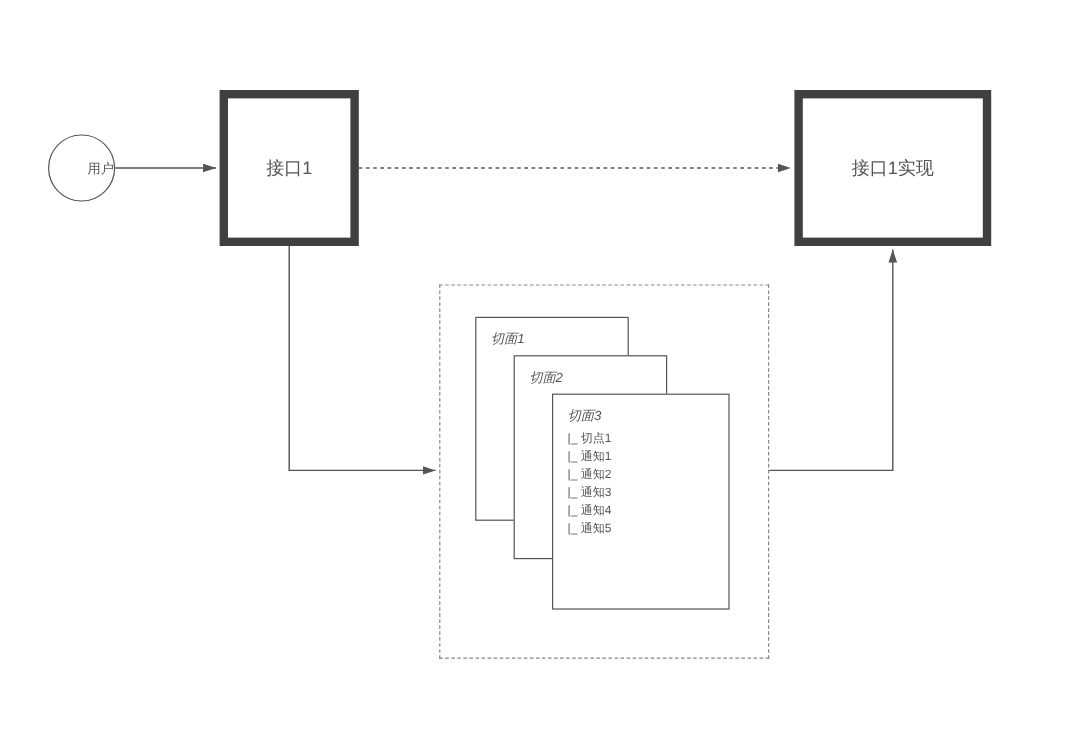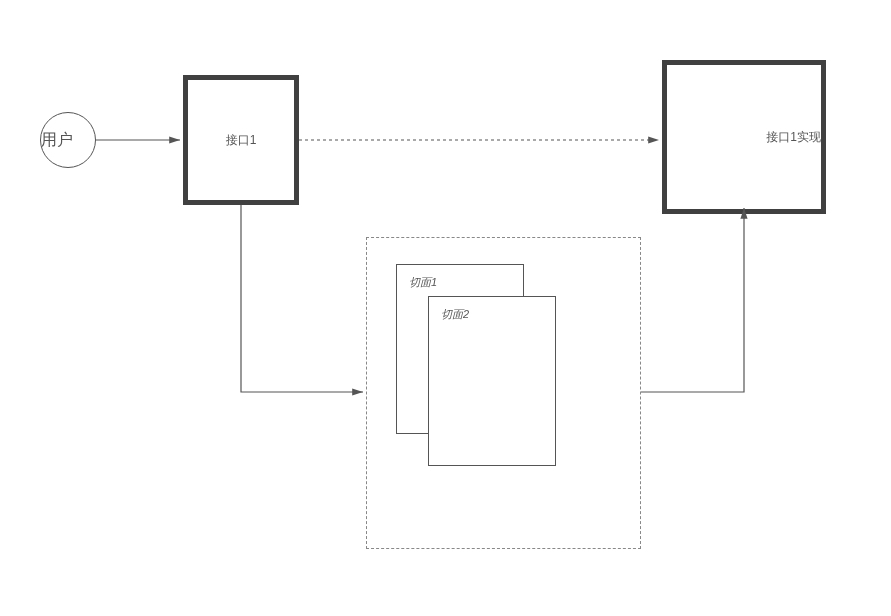--- a/index.html
+++ b/index.html
@@ -10,31 +10,31 @@
       font-family: Arial, "Microsoft YaHei", sans-serif;
       position: relative;
     }
     .canvas { position: absolute; top: 0; left: 0; width: 891px; height: 616px; }
     .circle {
       position: absolute;
       border: 1px solid #555;
       border-radius: 50%;
       display: flex;
       align-items: center;
-      justify-content: flex-start;
-      font-size: 16px;
+      justify-content: flex-end;
+      font-size: 11px;
       color: #555;
     }
     .box {
       position: absolute;
-      border: 5px solid #404040;
+      border: 7px solid #404040;
       display: flex;
       align-items: center;
       justify-content: center;
-      font-size: 12px;
+      font-size: 15px;
       color: #555;
       background: #fff;
     }
     .dashed-container {
       position: absolute;
       border: 1px dashed #888;
     }
     .card {
       position: absolute;
       border: 1px solid #555;
@@ -54,34 +54,45 @@
 <div class="canvas">
 
   <div class="circle" style="left:40px; top:112px; width:56px; height:56px;">
     <span>用户</span>
   </div>
 
   <div class="box" style="left:183px; top:75px; width:116px; height:130px;">
     <span>接口1</span>
   </div>
 
-  <div class="box" style="left:662px; top:60px; width:164px; height:154px;justify-content:flex-end;">
+  <div class="box" style="left:662px; top:75px; width:164px; height:130px;">
     <span>接口1实现</span>
   </div>
 
   <div class="dashed-container" style="left:366px; top:237px; width:275px; height:312px;"></div>
 
   <div class="card" style="left:396px; top:264px; width:128px; height:170px;">
     <div class="card-title">切面1</div>
   </div>
 
   <div class="card" style="left:428px; top:296px; width:128px; height:170px;">
     <div class="card-title">切面2</div>
   </div>
 
+  <div class="card" style="left:460px; top:328px; width:148px; height:180px;">
+    <div class="card-title">切面3</div>
+    <ul class="card-list">
+      <li>切点1</li>
+      <li>通知1</li>
+      <li>通知2</li>
+      <li>通知3</li>
+      <li>通知4</li>
+      <li>通知5</li>
+    </ul>
+  </div>
 
   <svg class="arrows">
     <defs>
       <marker id="arrow" markerWidth="10" markerHeight="10" refX="9" refY="3" orient="auto">
         <path d="M0,0 L9,3 L0,6 Z" fill="#555"></path>
       </marker>
     </defs>
 
     <line x1="96" y1="140" x2="180" y2="140" stroke="#555" stroke-width="1.2" marker-end="url(#arrow)"></line>
 

